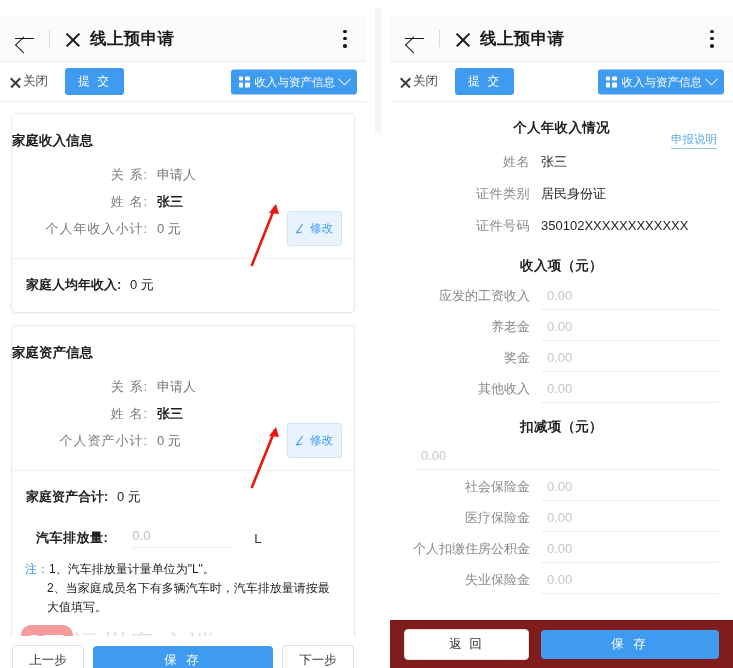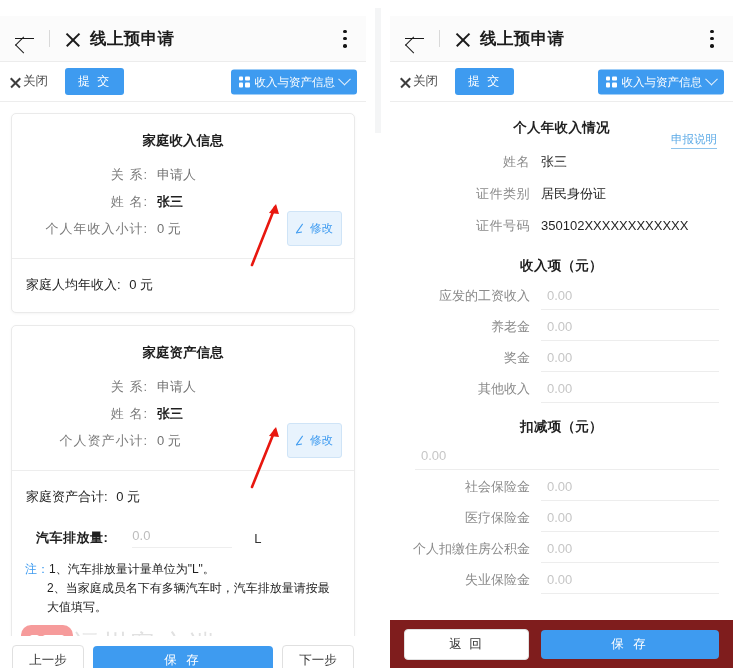--- a/index.html
+++ b/index.html
@@ -59,35 +59,35 @@
        padding:5px 8px;display:flex;align-items:center;gap:5px;white-space:nowrap;}
   .grid-ic{width:11px;height:11px;display:grid;grid-template-columns:1fr 1fr;grid-template-rows:1fr 1fr;gap:2px;flex:none;}
   .grid-ic i{background:#fff;display:block;border-radius:1px;}
   .chev{width:8px;height:8px;border-right:1.4px solid #e4f0fc;border-bottom:1.4px solid #e4f0fc;
         transform:rotate(45deg) translate(-2px,-2px);flex:none;}
 
   
   .scroll-left{padding:11px 11px 0 11px;background:#fff;}
   .card{background:#fff;border:1px solid #eaeaea;border-radius:5px;
         box-shadow:0 1px 3px rgba(0,0,0,.045);margin-bottom:12px;}
-  .card-title{text-align:center;font-size:13.5px;font-weight:700;color:#1f1f1f;padding:18px 0 11px;}
+  .card-title{font-size:13.5px;font-weight:700;color:#1f1f1f;padding:18px 0 11px;}
   .kv{display:flex;align-items:baseline;font-size:13px;line-height:27px;}
   .kv .k{width:136px;text-align:right;color:#7a7a7a;letter-spacing:1px;}
   .kv .v{margin-left:9px;color:#1f1f1f;font-weight:600;}
   .kv .v.thin{font-weight:400;color:#737373;}
   .kv-row{position:relative;}
   .edit-btn{position:absolute;right:12px;bottom:-4px;background:#e8f3fd;border:1px solid #cfe4f7;
      border-radius:3px;padding:3px 8px;display:flex;align-items:center;gap:4px;
      font-size:11.5px;color:#3e9bf0;}
   .pencil{width:10px;height:10px;position:relative;flex:none;transform:rotate(0deg);}
   .pencil:before{content:"";position:absolute;left:3px;top:-1px;width:1.4px;height:11px;background:#3e9bf0;transform:rotate(35deg);}
   .pencil:after{content:"";position:absolute;left:0px;bottom:0px;width:6px;height:1.3px;background:#3e9bf0;transform:rotate(-8deg);}
   .card-sep{height:1px;background:#ededed;margin-top:16px;}
   .card-foot{padding:17px 0 18px 14px;font-size:13px;color:#1f1f1f;}
-  .card-foot b{font-weight:400;}
+  .card-foot b{font-weight:700;}
   .card-foot .amount{font-weight:400;margin-left:5px;}
 
   .asset-row{display:flex;align-items:center;padding:4px 0 0 24px;font-size:13px;}
   .asset-row .lbl{font-weight:700;color:#1f1f1f;letter-spacing:.5px;}
   .asset-row .inp{margin-left:24px;width:100px;border-bottom:1px solid #eee;color:#bdbdbd;padding-bottom:4px;}
   .asset-row .unit{margin-left:22px;color:#333;}
 
   .note{padding:12px 13px 6px 13px;font-size:12px;line-height:19px;color:#1f1f1f;}
   .note .tag{color:#3e9bf0;}
 

